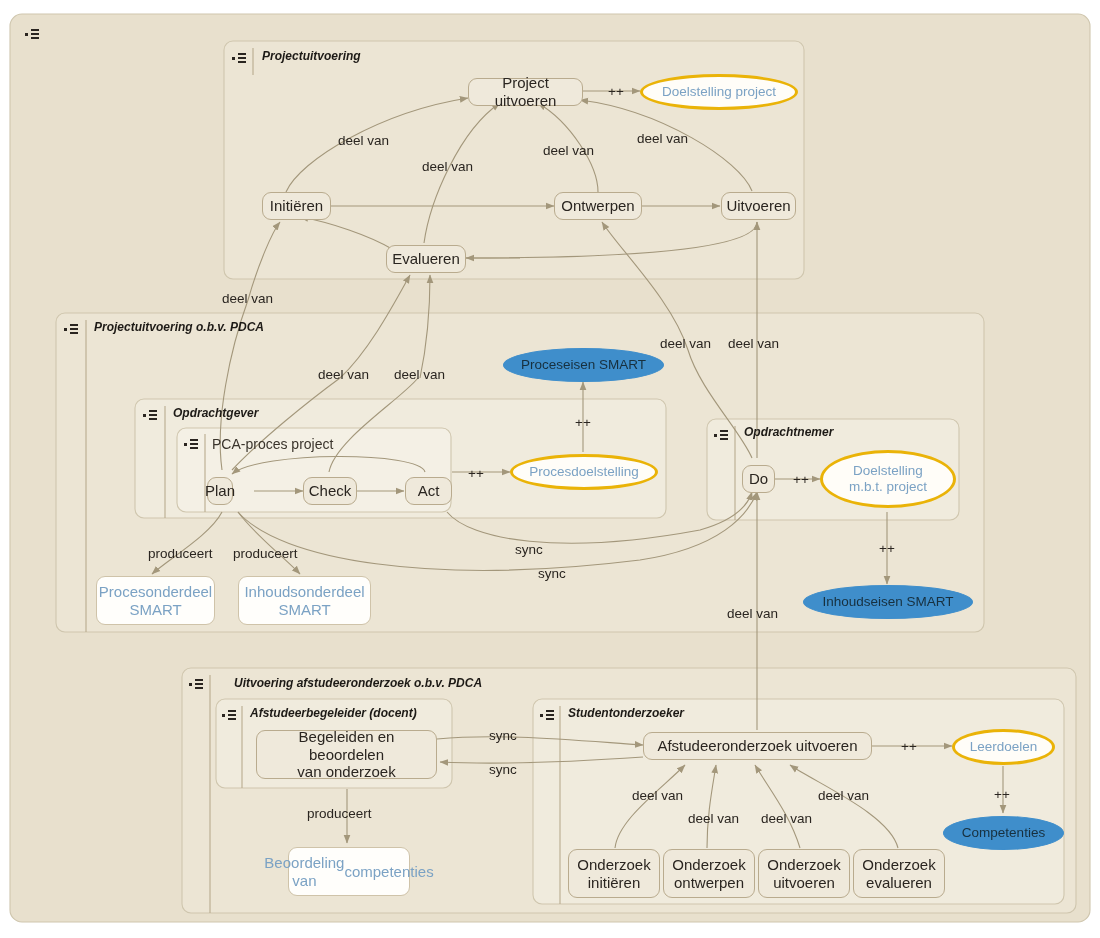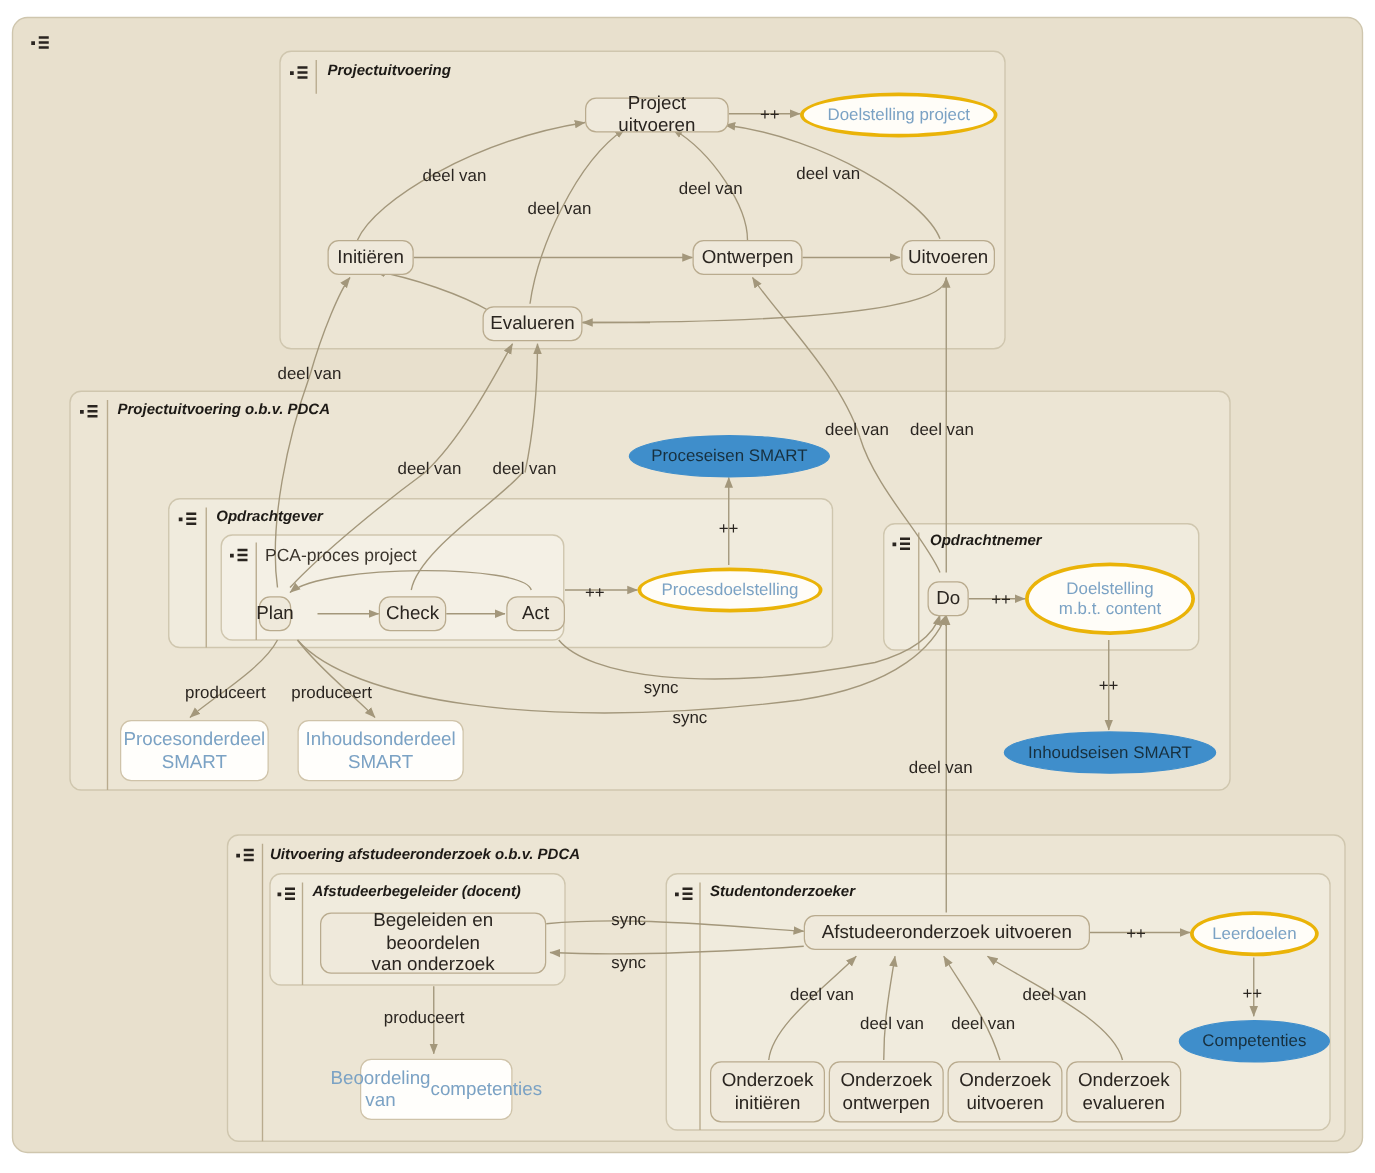--- a/index.html
+++ b/index.html
@@ -211,21 +211,21 @@
       <i class="b1"></i>
       <i class="b2"></i>
       <i class="b3"></i>
     </div>
 
   <div class="pkg-title" style="left:262px;top:49px">Projectuitvoering</div>
   <div class="pkg-title" style="left:94px;top:320px">Projectuitvoering o.b.v. PDCA</div>
   <div class="pkg-title" style="left:173px;top:406px">Opdrachtgever</div>
   <div class="pkg-title plain" style="left:212px;top:436px">PCA-proces project</div>
   <div class="pkg-title" style="left:744px;top:425px">Opdrachtnemer</div>
-  <div class="pkg-title" style="left:216px;top:676px">Uitvoering afstudeeronderzoek o.b.v. PDCA</div>
+  <div class="pkg-title" style="left:234px;top:676px">Uitvoering afstudeeronderzoek o.b.v. PDCA</div>
   <div class="pkg-title" style="left:250px;top:706px">Afstudeerbegeleider (docent)</div>
   <div class="pkg-title" style="left:568px;top:706px">Studentonderzoeker</div>
 
   <div class="node" style="left:468px;top:78px;width:115px;height:28px">Project uitvoeren</div>
   <div class="ellipse white" style="left:640px;top:74px;width:158px;height:36px">Doelstelling project</div>
 
   <div class="node" style="left:262px;top:192px;width:69px;height:28px">Initiëren</div>
   <div class="node" style="left:554px;top:192px;width:88px;height:28px">Ontwerpen</div>
   <div class="node" style="left:721px;top:192px;width:75px;height:28px">Uitvoeren</div>
   <div class="node" style="left:386px;top:245px;width:80px;height:28px">Evalueren</div>
@@ -235,21 +235,21 @@
   <div class="node" style="left:207px;top:477px;width:26px;height:28px">Plan</div>
   <div class="node" style="left:303px;top:477px;width:54px;height:28px">Check</div>
   <div class="node" style="left:405px;top:477px;width:47px;height:28px">Act</div>
 
   <div class="ellipse white" style="left:510px;top:454px;width:148px;height:36px">Procesdoelstelling</div>
 
   <div class="node" style="left:742px;top:465px;width:33px;height:28px">Do</div>
 
   <div class="ellipse white" style="left:820px;top:450px;width:136px;height:58px;flex-direction:column">
     <span>Doelstelling</span>
-    <span>m.b.t. content</span>
+    <span>m.b.t. project</span>
   </div>
 
   <div class="ellipse blue" style="left:803px;top:585px;width:170px;height:34px">Inhoudseisen SMART</div>
 
   <div class="node white" style="left:96px;top:576px;width:119px;height:49px;flex-direction:column">
     <span>Procesonderdeel</span>
     <span>SMART</span>
   </div>
   <div class="node white" style="left:238px;top:576px;width:133px;height:49px;flex-direction:column">
     <span>Inhoudsonderdeel</span>

